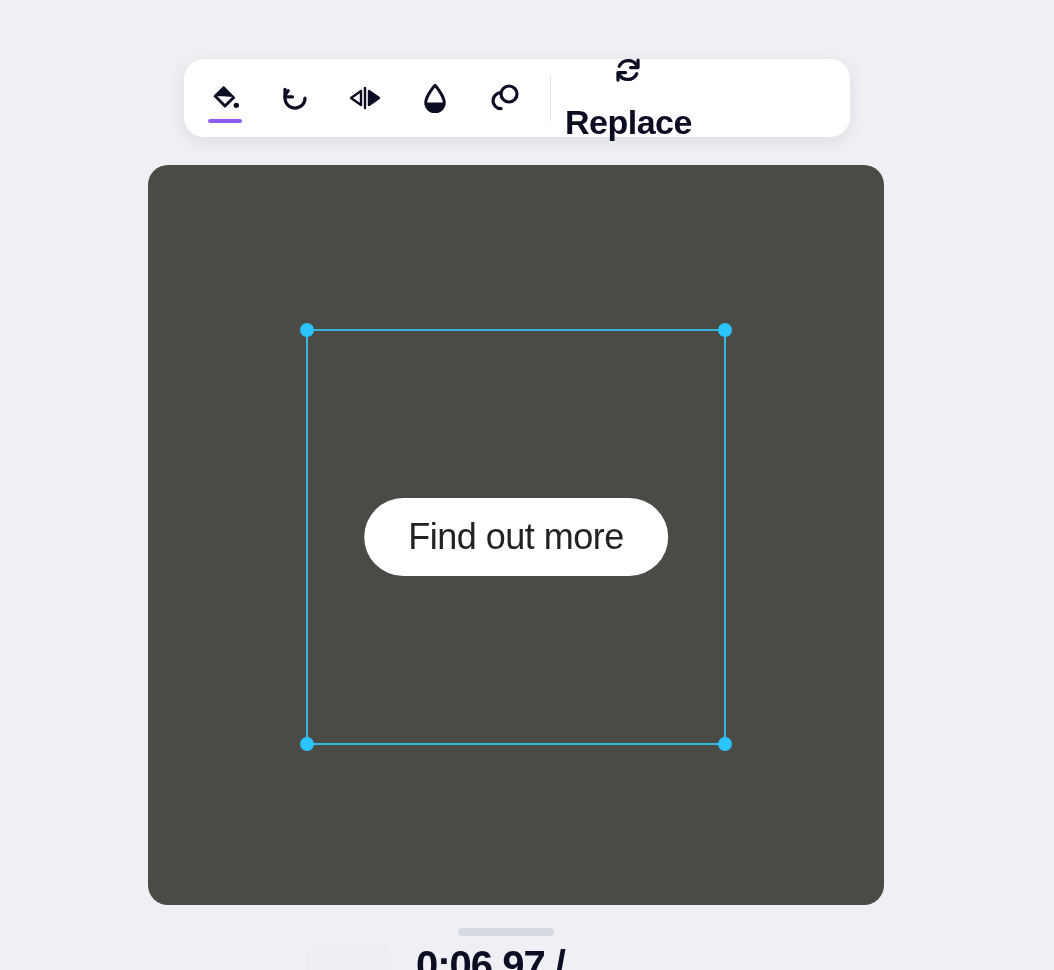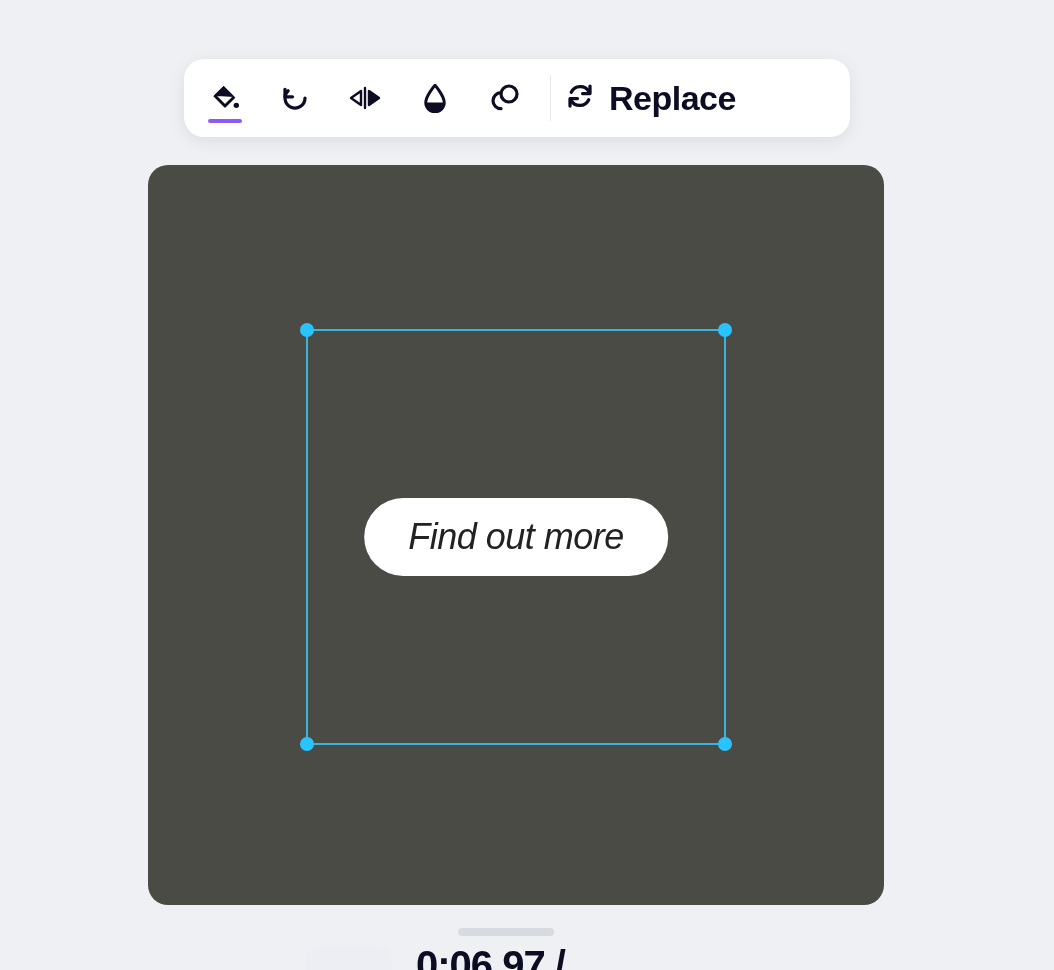--- a/index.html
+++ b/index.html
@@ -51,20 +51,21 @@
     width: 1px;
     height: 46px;
     background: #e3e5ea;
     margin: 0 14px 0 10px;
   }
   .replace-wrap {
     display: flex;
     align-items: center;
     gap: 14px;
     cursor: pointer;
+    flex-direction: column;
   }
   .replace-label {
     font-size: 34px;
     font-weight: 700;
     color: #0c0c22;
     letter-spacing: -0.5px;
   }
 
   
   .canvas {
@@ -103,21 +104,20 @@
     transform: translate(-50%, -50%);
     background: #ffffff;
     color: #222222;
     font-size: 36px;
     font-weight: 400;
     padding: 18px 44px;
     border-radius: 999px;
     filter: blur(0.6px);
     letter-spacing: -0.5px;
     white-space: nowrap;
-    font-style: italic;
   }
 
   
   .footer {
     position: absolute;
     left: 0;
     top: 928px;
     width: 1011px;
     height: 42px;
     display: flex;

